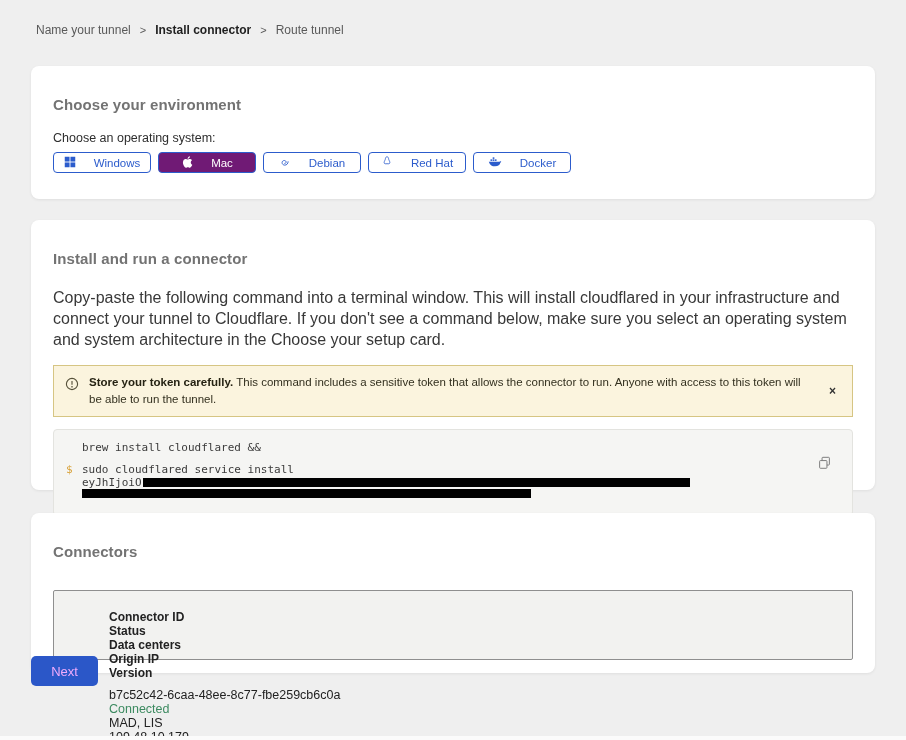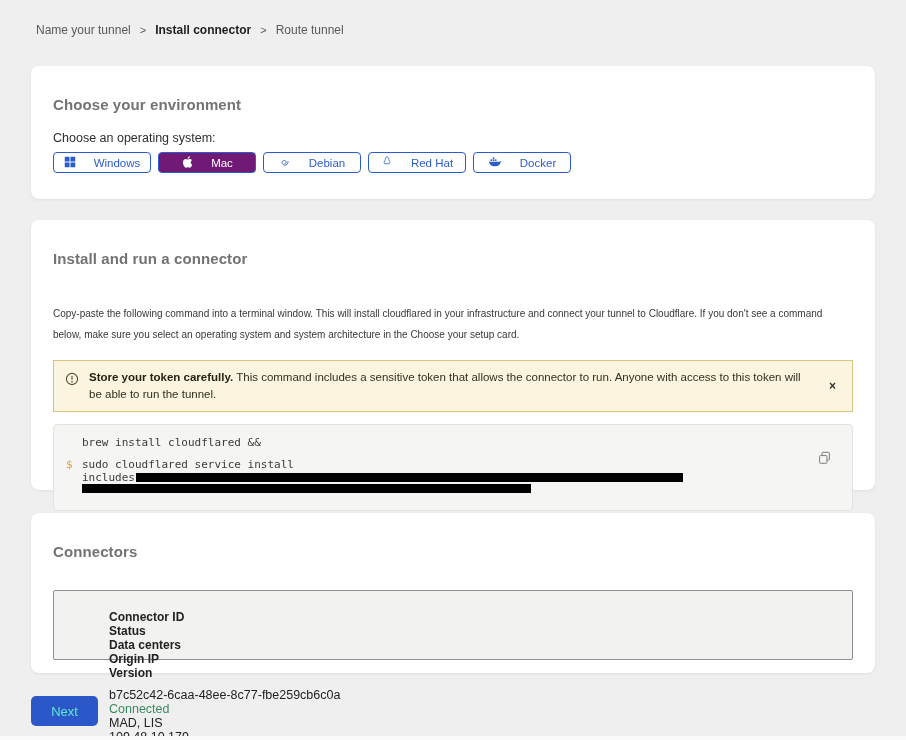--- a/index.html
+++ b/index.html
@@ -29,21 +29,21 @@
   .os-row { margin-top: 7px; display: flex; gap: 7px; }
   .os-btn {
     width: 98px; height: 21px; border: 1px solid #2c5ccc; border-radius: 4px;
     background: #ffffff; color: #2c5ccc; font-size: 11.5px;
     display: flex; align-items: center; justify-content: center; gap: 18px; cursor: pointer;
   }
   .os-btn svg { flex: 0 0 auto; }
   .os-btn.selected { background: #701a75; color: #ffffff; }
 
   
-  .description { margin-top: 36px; font-size: 10px; line-height: 21px; color: #383838; }
+  .description { margin-top: 20px; font-size: 16px; line-height: 21px; color: #383838; }
   .banner {
     margin-top: 15px; background: #fbf4de; border: 1px solid #d6c583; border-radius: 0;
     padding: 8px 12px 8px 11px; display: flex; gap: 10px; align-items: flex-start;
   }
   .banner-icon { margin-top: 3px; flex: 0 0 auto; }
   .banner-text { font-size: 11.5px; line-height: 17px; color: #33301f; flex: 1 1 auto; padding-right: 14px; }
   .banner-text b { color: #262313; }
   .banner-close { flex: 0 0 auto; align-self: center; font-size: 12px; font-weight: bold; color: #333; cursor: pointer; line-height: 1; padding: 2px 4px; }
 
   .code-block {
@@ -72,22 +72,22 @@
   .t-col-2 { width: 107px; }
   .t-col-3 { width: 177px; }
   .t-col-4 { width: 110px; }
   .t-head { font-size: 12px; font-weight: bold; color: #222; }
   .t-val { font-size: 12.5px; color: #222; }
   .status-connected { color: #3c8a60; }
   .version-cell { display: flex; align-items: center; gap: 5px; }
 
   
   .next-btn {
-    position: absolute; left: 31px; top: 696px; width: 67px; height: 30px;
-    background: #2b57c8; border: none; border-radius: 5px; color: #5eead4; font-size: 13px;
+    position: absolute; left: 31px; top: 656px; width: 67px; height: 30px;
+    background: #2b57c8; border: none; border-radius: 5px; color: #f0abfc; font-size: 13px;
     font-family: "Liberation Sans", sans-serif; cursor: pointer;
   }
   .bottom-strip { position: absolute; left: 0; top: 736px; width: 906px; height: 4px; background: #fbfbfb; }
 </style>
 </head>
 <body>
 
 <nav class="breadcrumb">
   <span class="crumb">Name your tunnel</span>
   <span class="sep">&gt;</span>
@@ -179,21 +179,21 @@
     <span class="banner-close">×</span>
   </div>
 
   <div class="code-block">
     <div class="code-line">brew install cloudflared &amp;&amp;</div>
     <div class="code-line code-line-2">
       <span class="prompt">$</span>
       <span>sudo cloudflared service install</span>
     </div>
     <div class="code-line token-line">
-      <span>includes</span>
+      <span>eyJhIjoiO</span>
       <span class="redacted-bar bar-1"></span>
     </div>
     <div class="redacted-bar bar-2"></div>
     <span class="copy-btn">
       <svg width="13" height="14" viewBox="0 0 16 17">
           <rect x="5" y="1.5" width="9" height="9.5" rx="1" fill="none" stroke="#7a7a7a" stroke-width="1.2"></rect>
           <rect x="2" y="5.5" width="9" height="9.5" rx="1" fill="#f5f5f3" stroke="#7a7a7a" stroke-width="1.2"></rect>
         </svg>
     </span>
   </div>

